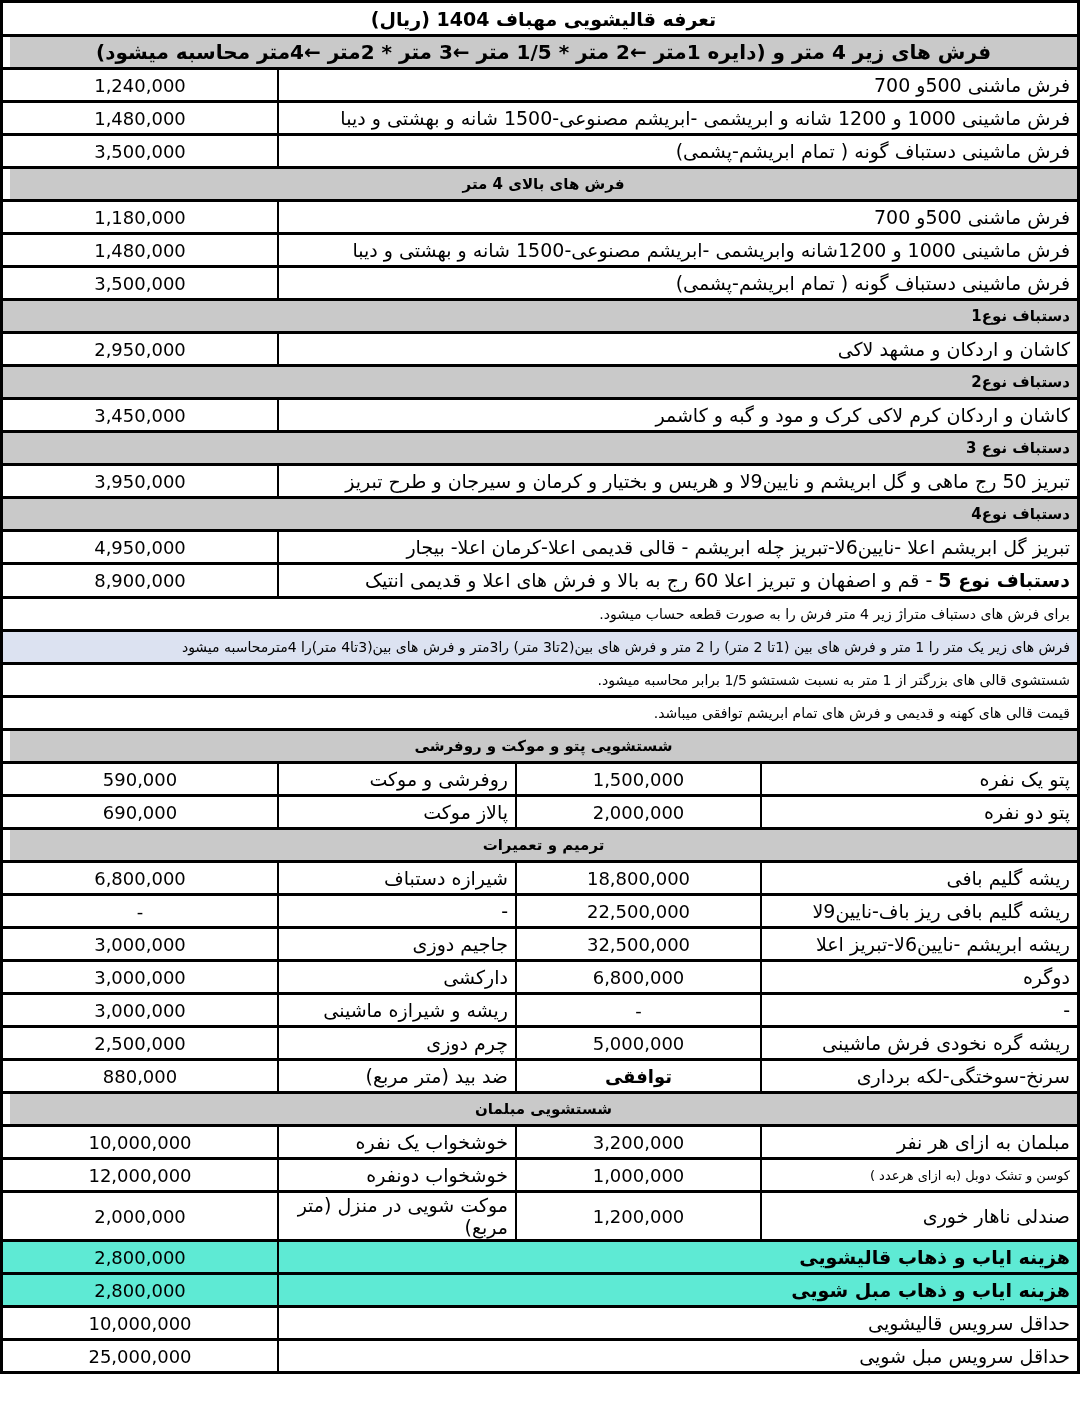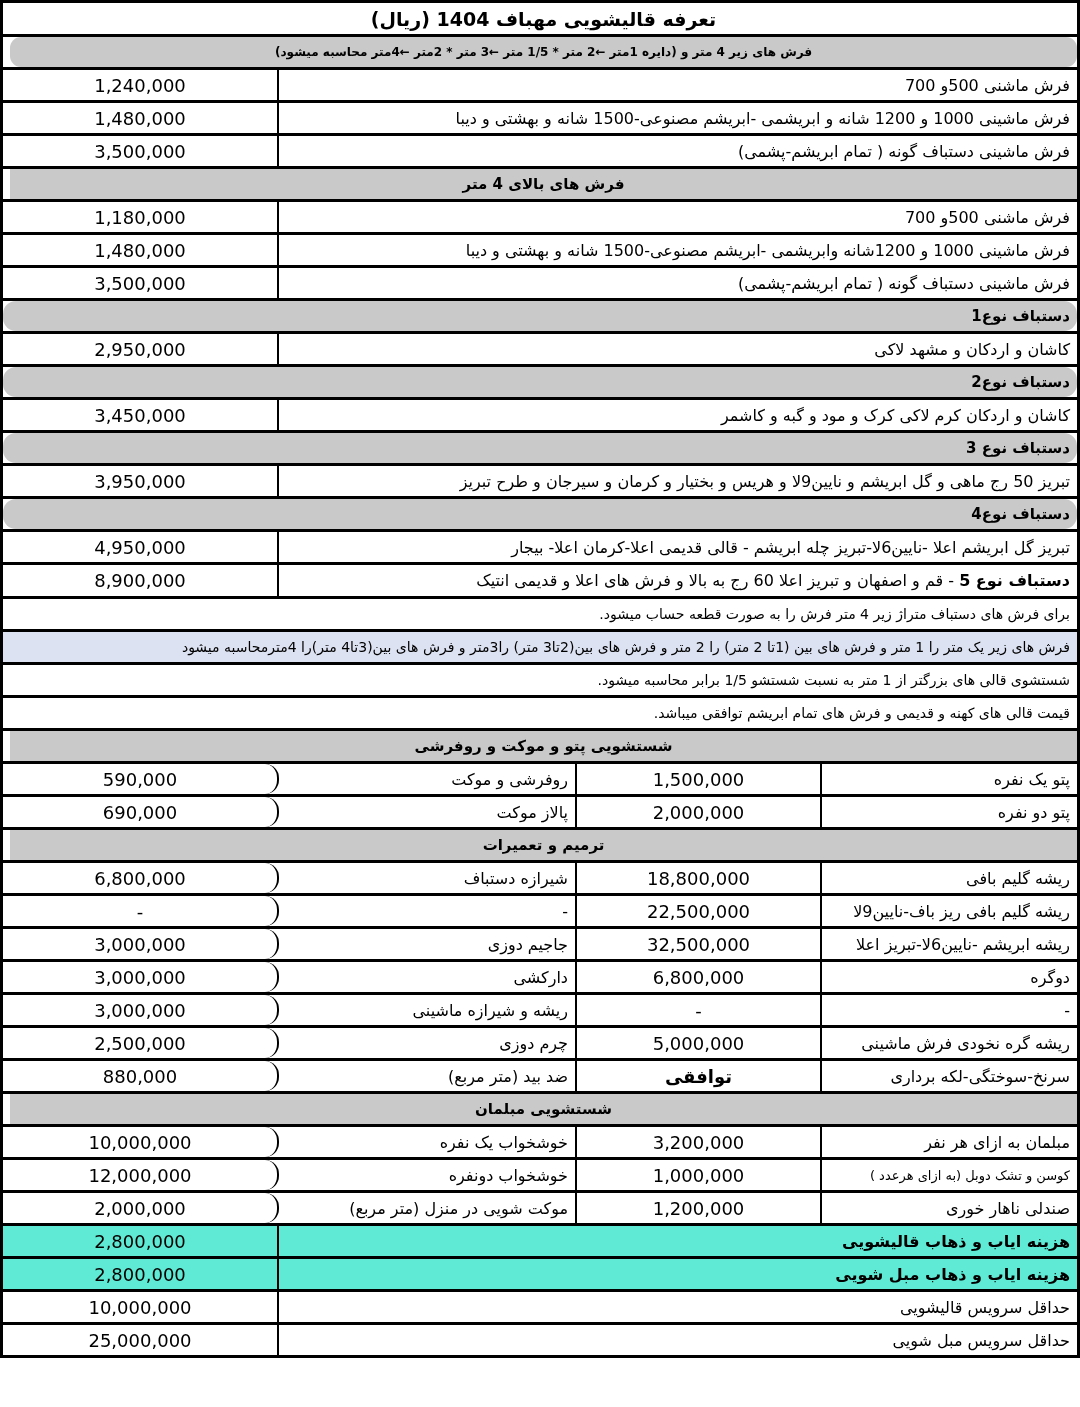--- a/index.html
+++ b/index.html
@@ -11,30 +11,30 @@
     font-family:"DejaVu Sans", sans-serif;
     color:#000;
     background:#fff;
   }
   .row { display:flex; border-bottom:3px solid #000; min-height:30px; align-items:stretch; }
   .row:last-child { border-bottom:none; }
   .cell { display:flex; align-items:center; box-sizing:border-box; min-width:0; }
   .cell + .cell { border-left:none; border-right:2px solid #000; }
   .full { flex:1; }
   .center { justify-content:center; text-align:center;margin-left:7px; }
-  .start { justify-content:flex-start; padding:1px 7px;border-radius:13px; }
+  .start { justify-content:flex-start; padding:1px 7px; }
   .title { font-weight:bold; font-size:19px; min-height:31px; }
   .sec { background:#c9c9c9; font-weight:bold; font-size:15px; }
-  .sub { font-size:12px;border-radius:11px; }
-  .lbl { flex:1; padding:1px 7px; font-size:16px; justify-content:flex-start; }
+  .sub { font-size:20px; }
+  .lbl { flex:1; padding:1px 7px; font-size:19px; justify-content:flex-start; }
   .lbl.block { display:block; line-height:29px; white-space:nowrap; overflow:hidden; }
   .price { width:276px; flex:none; justify-content:center; font-size:18px; direction:ltr; text-align:center; }
   .four .price-a { width:245px; flex:none; }
-  .four .lbl-b { width:298px; flex:none; }
-  .four .price-b { width:276px; flex:none;border-radius:14px; }
+  .four .lbl-b { width:238px; flex:none; }
+  .four .price-b { width:276px; flex:none; }
   .note { flex:1; padding:1px 7px; font-size:14px; justify-content:flex-start; }
   .blue { background:#dce2f1; }
   .gray .cell { background:#5eead4; }
   .b { font-weight:bold; }
   .small { font-size:13px; }
 </style>
 </head>
 <body>
 
 <div class="sheet">

